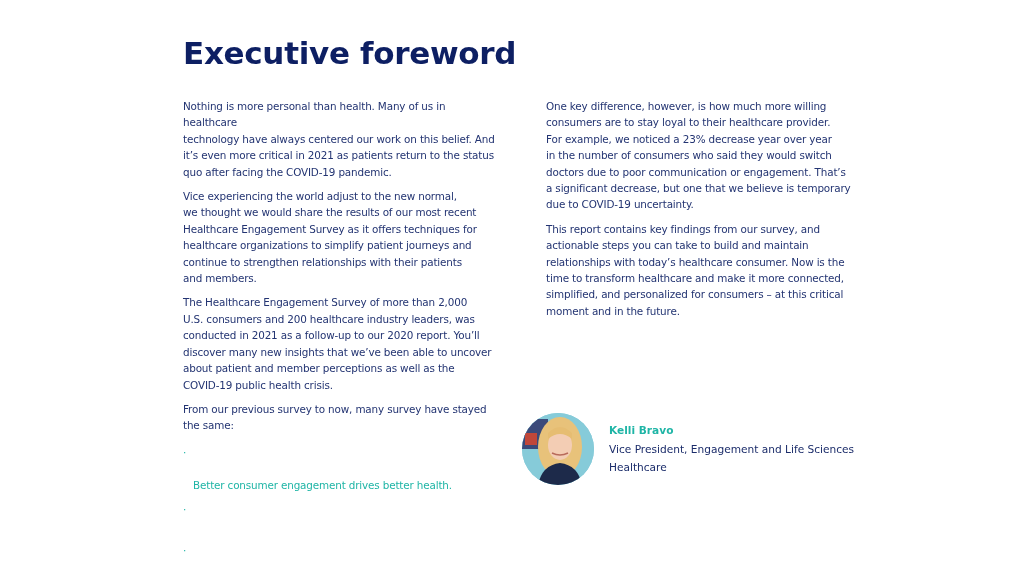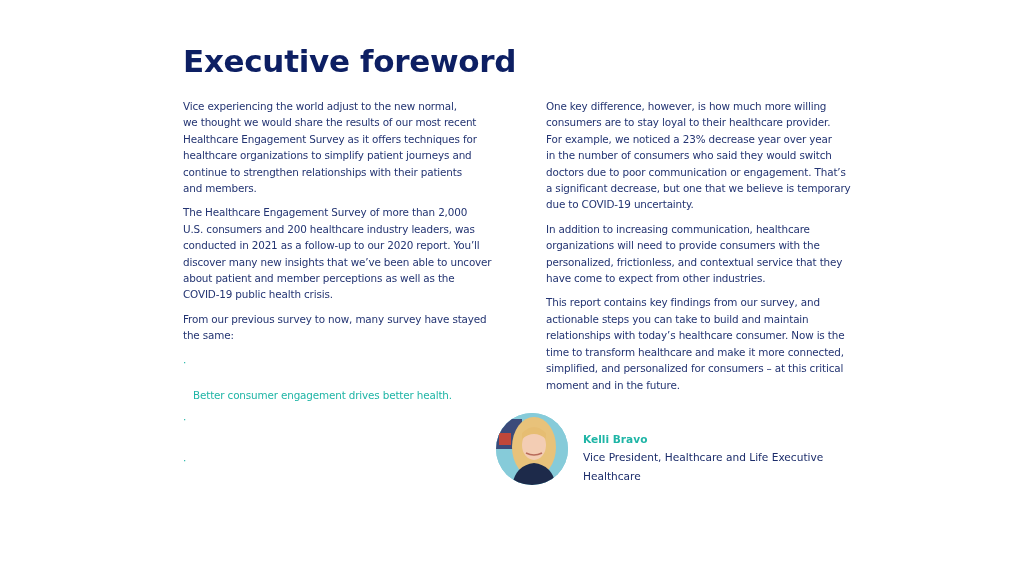--- a/index.html
+++ b/index.html
@@ -11,21 +11,21 @@
       width: 1024px;
       height: 576px;
       position: relative;
       overflow: hidden;
       font-family: "DejaVu Sans", "Liberation Sans", sans-serif;
       color: #1f2f6b;
     }
     .title {
       position: absolute;
       left: 183px;
-      top: 40px;
+      top: 32px;
       margin: 0;
       font-family: "DejaVu Sans", sans-serif;
       font-weight: bold;
       font-size: 31px;
       letter-spacing: -0.3px;
       color: #0d1f63;
       line-height: 42px;
     }
     .col {
       position: absolute;
@@ -54,24 +54,24 @@
       white-space: pre-line;
     }
     .bullet-dot {
       position: absolute;
       left: 0;
       top: 0;
       color: #1fb5a6;
     }
     .signature {
       position: absolute;
-      left: 496px;
+      left: 522px;
       top: 413px;
       display: flex;
-      align-items: flex-end;
+      align-items: center;
     }
     .avatar {
       width: 72px;
       height: 72px;
       border-radius: 50%;
       overflow: hidden;
       position: relative;
       background: #7ec8d8;
       flex-shrink: 0;
     }
@@ -85,20 +85,24 @@
       color: #1fb5a6;
       font-weight: bold;
     }
   </style>
 </head>
 <body>
 
 <h1 class="title">Executive foreword</h1>
 
 <div class="col col-left">
+  <p class="para">Nothing is more personal than health. Many of us in healthcare
+technology have always centered our work on this belief. And
+it’s even more critical in 2021 as patients return to the status
+quo after facing the COVID-19 pandemic.</p>
   <p class="para">Vice experiencing the world adjust to the new normal,
 we thought we would share the results of our most recent
 Healthcare Engagement Survey as it offers techniques for
 healthcare organizations to simplify patient journeys and
 continue to strengthen relationships with their patients
 and members.</p>
   <p class="para">The Healthcare Engagement Survey of more than 2,000
 U.S. consumers and 200 healthcare industry leaders, was
 conducted in 2021 as a follow-up to our 2020 report. You’ll
 discover many new insights that we’ve been able to uncover
@@ -122,24 +126,20 @@
 </div>
 
 <div class="col col-right">
   <p class="para">One key difference, however, is how much more willing
 consumers are to stay loyal to their healthcare provider.
 For example, we noticed a 23% decrease year over year
 in the number of consumers who said they would switch
 doctors due to poor communication or engagement. That’s
 a significant decrease, but one that we believe is temporary
 due to COVID-19 uncertainty.</p>
-  <p class="para">In addition to increasing communication, healthcare
-organizations will need to provide consumers with the
-personalized, frictionless, and contextual service that they
-have come to expect from other industries.</p>
   <p class="para">This report contains key findings from our survey, and
 actionable steps you can take to build and maintain
 relationships with today’s healthcare consumer. Now is the
 time to transform healthcare and make it more connected,
 simplified, and personalized for consumers – at this critical
 moment and in the future.</p>
 </div>
 
 <div class="signature">
   <div class="avatar">
@@ -149,16 +149,16 @@
       <rect x="3" y="20" width="12" height="12" fill="#c0473a"></rect>
       <ellipse cx="38" cy="34" rx="22" ry="30" fill="#e8c27a"></ellipse>
       <ellipse cx="38" cy="32" rx="12" ry="15" fill="#f3cdb4"></ellipse>
       <path d="M26 20 Q38 8 50 20 L50 26 Q38 16 26 26 Z" fill="#e6bd72"></path>
       <path d="M16 72 Q20 52 38 50 Q56 52 60 72 Z" fill="#1d2a4a"></path>
       <path d="M30 40 Q38 44 46 40" stroke="#b86a5a" stroke-width="1.5" fill="none"></path>
     </svg>
   </div>
   <div class="sig-text">
     <div class="sig-name">Kelli Bravo</div>
-    <div>Vice President, Healthcare and Life Executive</div>
+    <div>Vice President, Engagement and Life Sciences</div>
     <div>Healthcare</div>
   </div>
 </div>
 
 </body></html>

